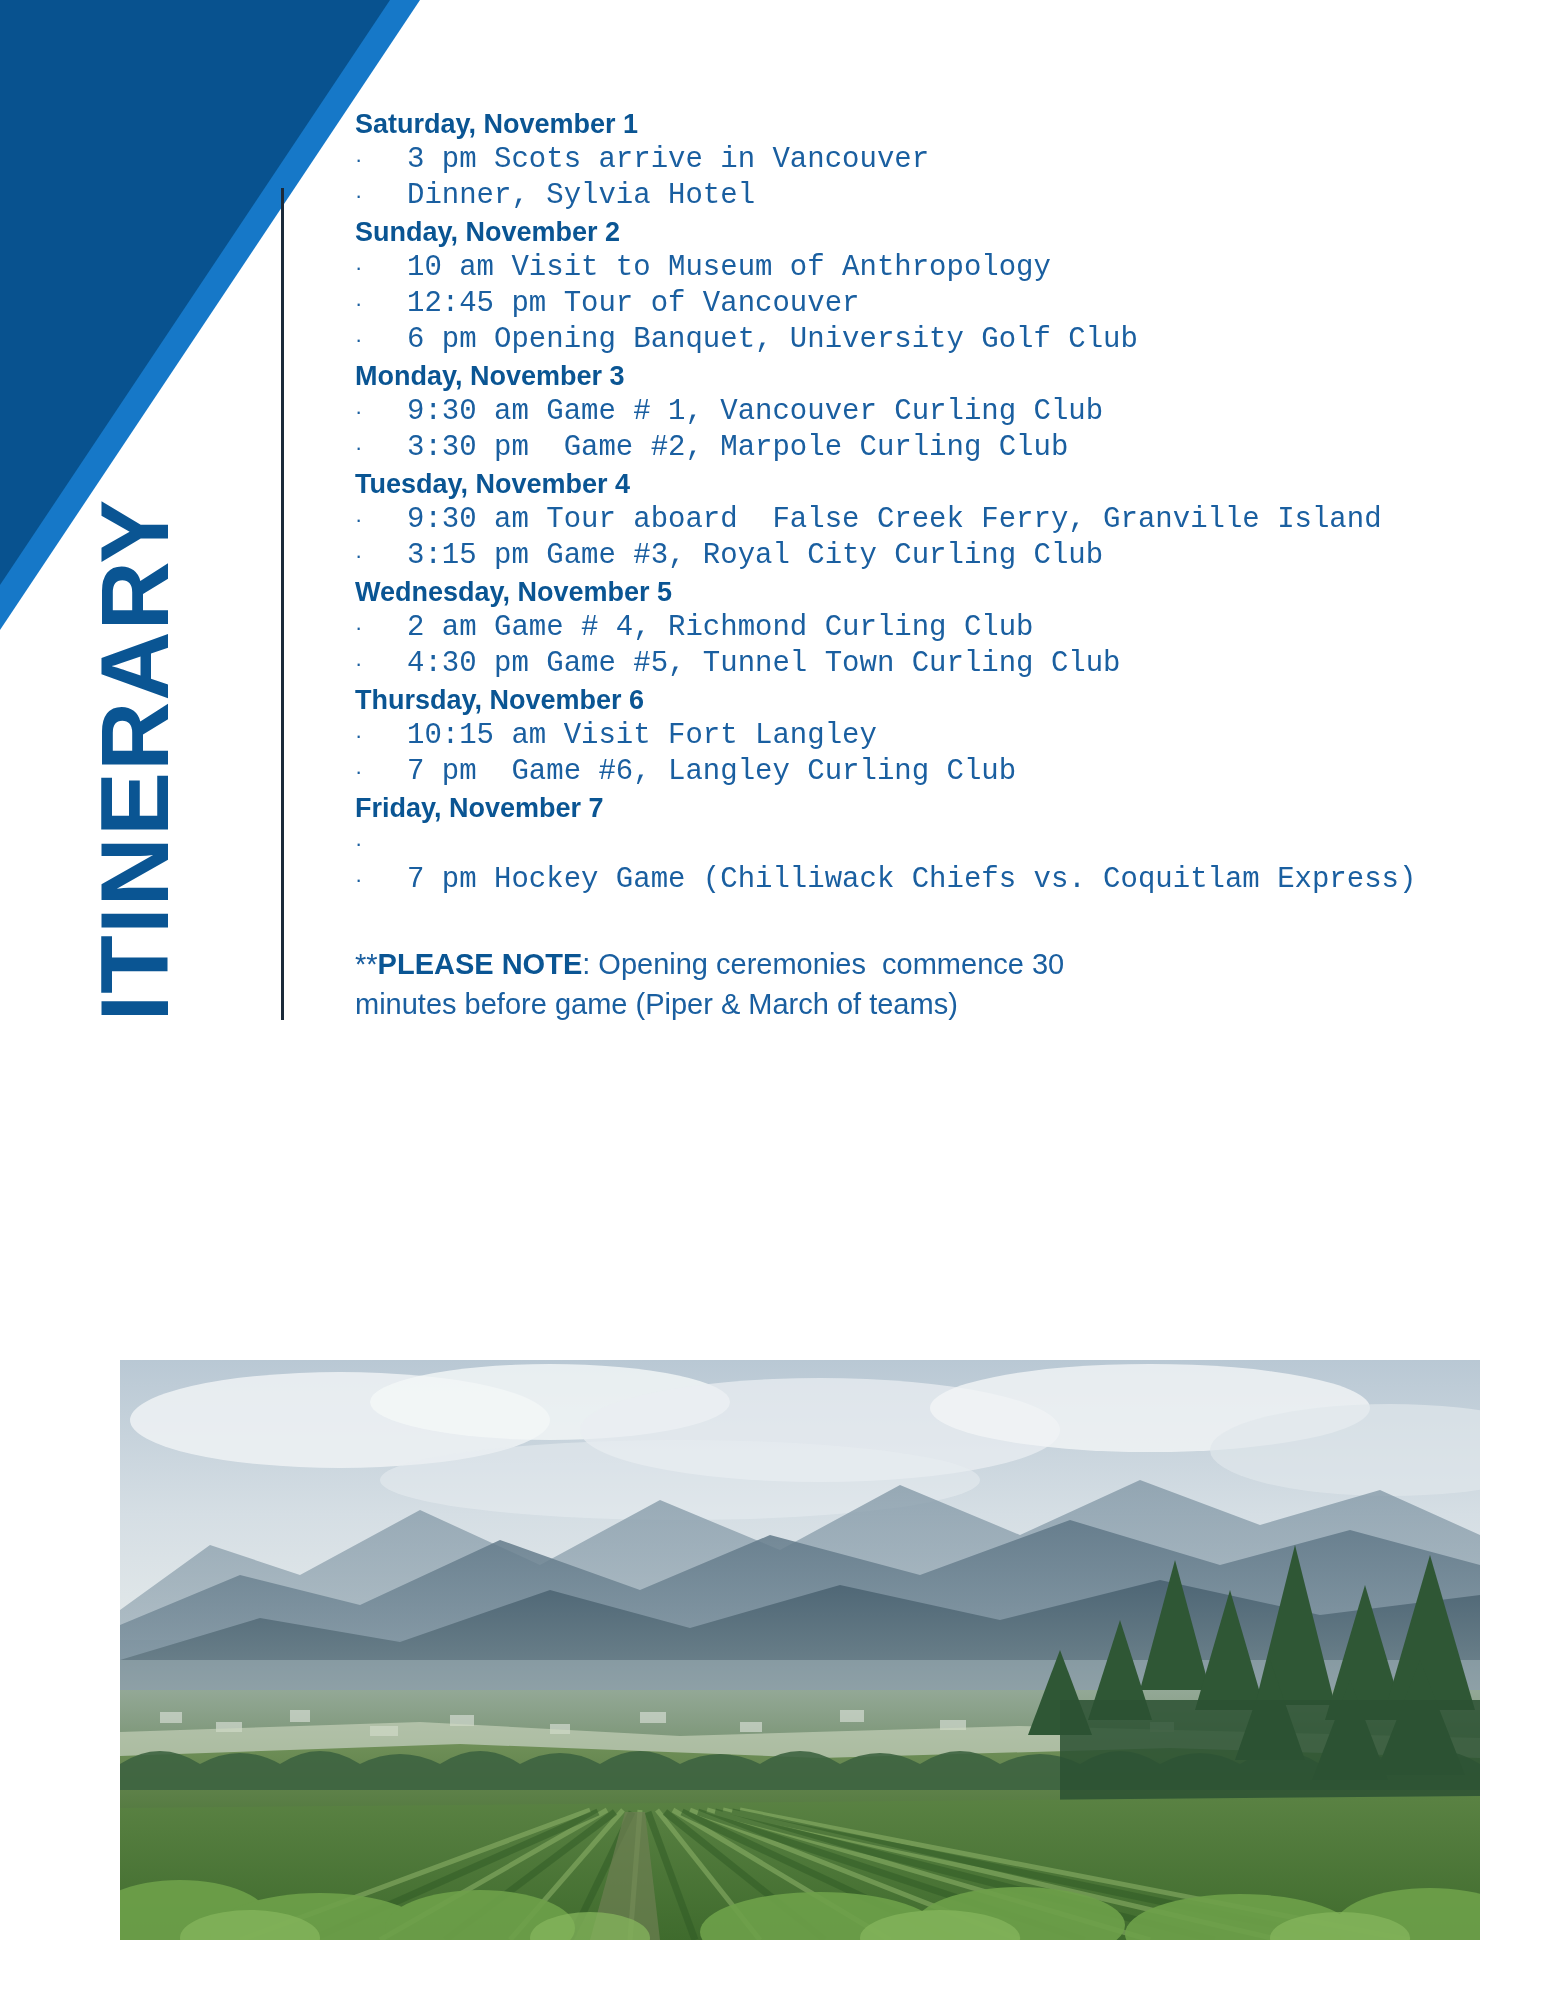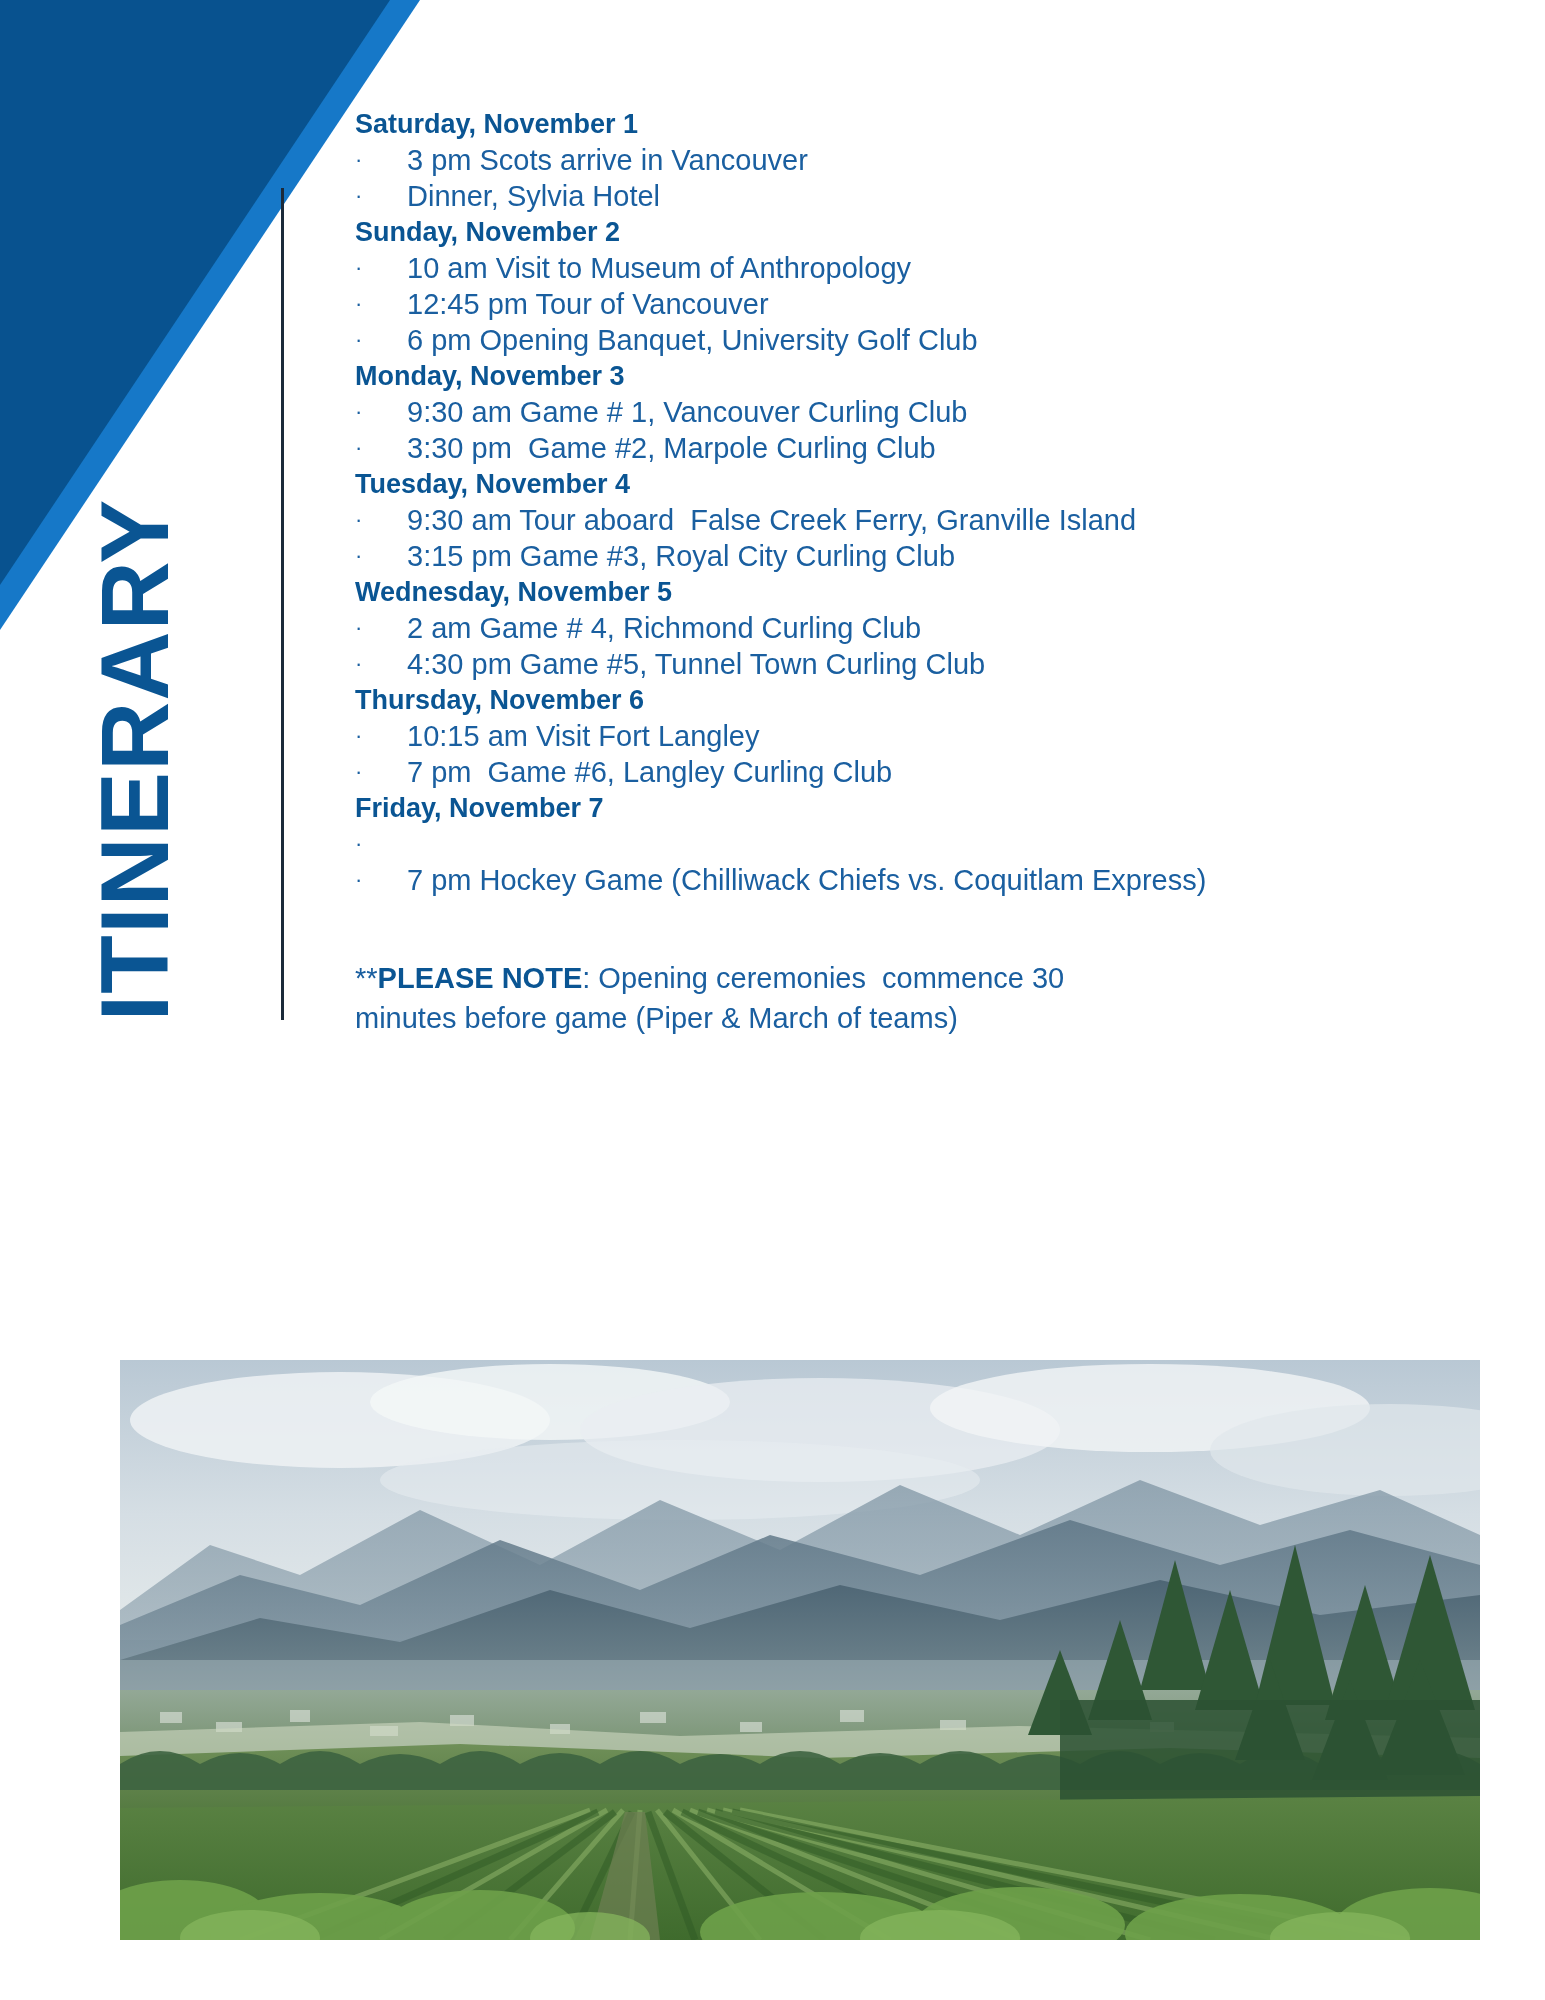--- a/index.html
+++ b/index.html
@@ -96,23 +96,24 @@
   }
   .bullet {
     width: 52px;
     flex: 0 0 52px;
     font-size: 22px;
     color: #1a5fa0;
     line-height: 36px;
   }
   .event-text {
     white-space: pre;
+    font-family: Liberation Mono, monospace;
   }
   .note {
-    margin-top: 60px;
+    margin-top: 46px;
     font-size: 29px;
     color: #1a5fa0;
     line-height: 40px;
     max-width: 800px;
     white-space: pre-wrap;
   }
   .note b {
     font-weight: bold;
     color: #0a5593;
   }

